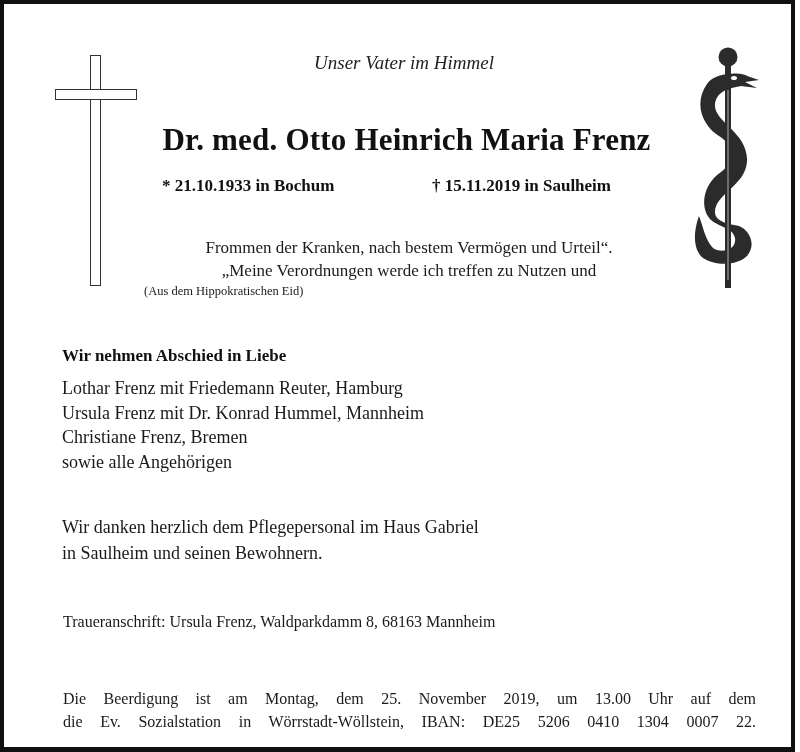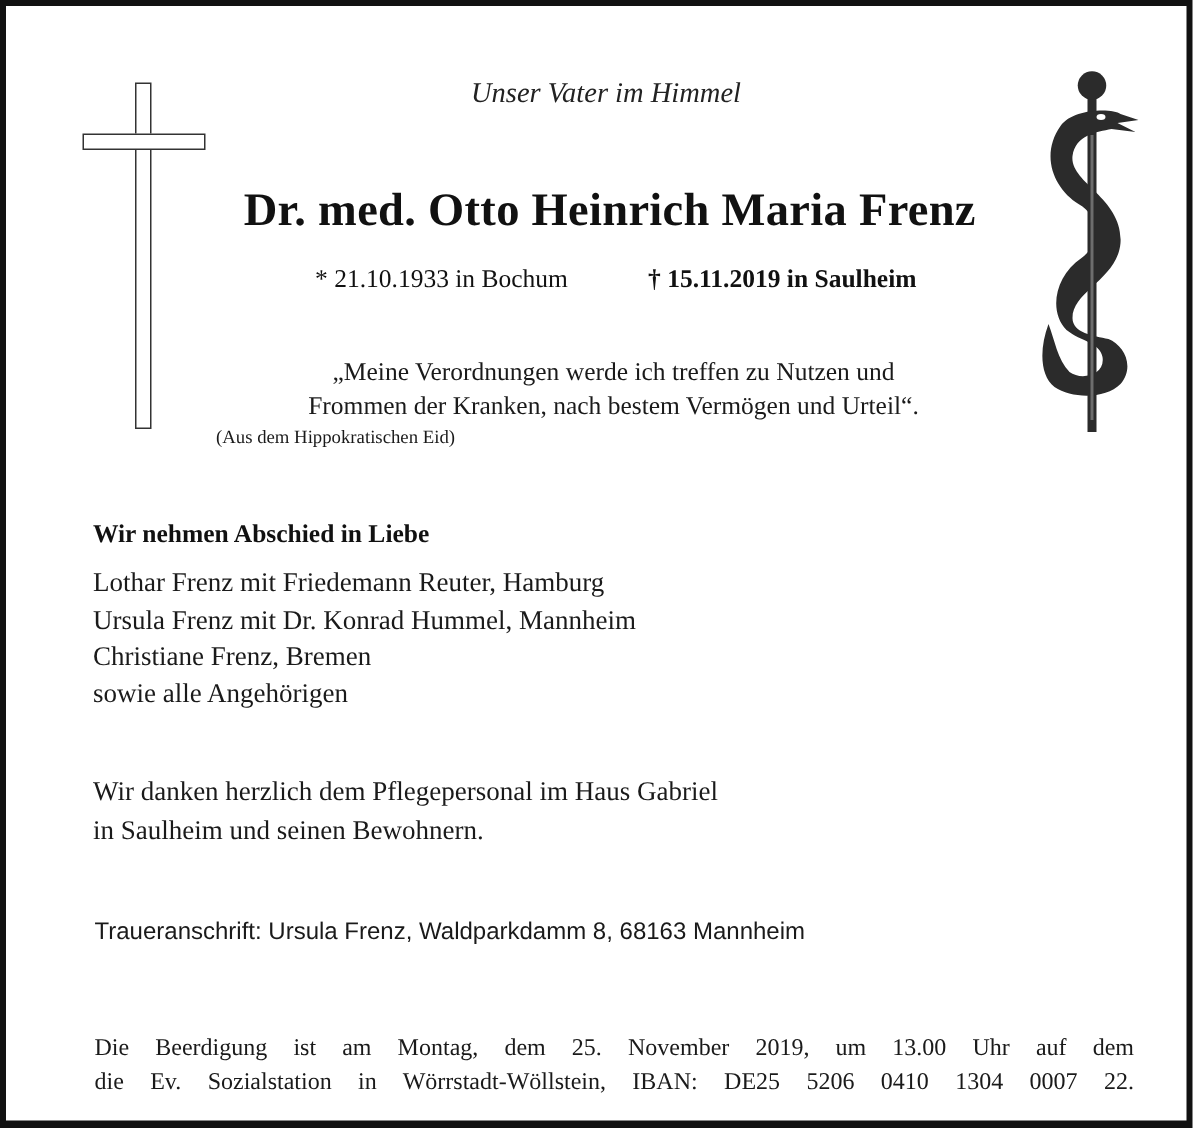--- a/index.html
+++ b/index.html
@@ -26,22 +26,22 @@
       position: absolute; left: 130px; width: 540px; top: 48px;
       text-align: center; font-style: italic; font-size: 19px;
       font-family: "Liberation Serif", serif; color: #222;
     }
     .name {
       position: absolute; left: 130px; width: 545px; top: 118px;
       text-align: center; font-weight: bold; font-size: 31px;
       font-family: "Liberation Serif", serif; color: #111; letter-spacing: 0.2px;
     }
     .birth {
-      position: absolute; left: 158px; top: 172px; font-weight: normal; font-size: 17px;
-      font-family: "Liberation Serif", serif; color: #111; margin-left: 48px;
+      position: absolute; left: 158px; top: 172px; font-weight: bold; font-size: 17px;
+      font-family: "Liberation Serif", serif; color: #111;
     }
     .death {
       position: absolute; left: 428px; top: 172px; font-weight: bold; font-size: 17px;
       font-family: "Liberation Serif", serif; color: #111;
     }
     .quote {
       position: absolute; left: 140px; width: 530px; top: 232px;
       text-align: center; font-size: 17px; line-height: 23px;
       font-family: "Liberation Serif", serif; color: #1a1a1a;
     }
@@ -57,21 +57,21 @@
     .family {
       position: absolute; left: 58px; top: 372px; font-size: 18px; line-height: 24.5px;
       font-family: Liberation Serif, serif; color: #1a1a1a;
     }
     .thanks {
       position: absolute; left: 58px; top: 510px; font-size: 18px; line-height: 26px;
       font-family: "Liberation Serif", serif; color: #1a1a1a;
     }
     .address {
       position: absolute; left: 59px; top: 609px; font-size: 16px;
-      font-family: Liberation Sans, sans-serif; color: #1a1a1a;
+      font-family: Liberation Serif, serif; color: #1a1a1a;
     }
     .funeral {
       position: absolute; left: 59px; top: 639px; width: 693px; font-size: 16px; line-height: 22.5px;
       font-family: "Liberation Serif", serif; color: #1a1a1a; text-align: justify;
       text-align-last: justify;
       margin-top: 45px;
     }
     .funeral .line { display: block; text-align: justify; text-align-last: justify; }
     .line { display: block; }
 
@@ -100,22 +100,22 @@
     <ellipse cx="47" cy="34" rx="3" ry="2" fill="#fff"></ellipse>
     <rect x="40" y="46" width="2" height="190" fill="#e8e8e8" opacity="0.35"></rect>
   </svg>
 
   <div class="heading-italic">Unser Vater im Himmel</div>
   <div class="name">Dr. med. Otto Heinrich Maria Frenz</div>
   <div class="birth">* 21.10.1933 in Bochum</div>
   <div class="death">† 15.11.2019 in Saulheim</div>
 
   <div class="quote">
+    <span class="line">Frommen der Kranken, nach bestem Vermögen und Urteil“.</span>
     <span class="line">„Meine Verordnungen werde ich treffen zu Nutzen und</span>
-    <span class="line">Frommen der Kranken, nach bestem Vermögen und Urteil“.</span>
   </div>
   <div class="quote-src">(Aus dem Hippokratischen Eid)</div>
 
   <div class="farewell-title">Wir nehmen Abschied in Liebe</div>
   <div class="family">
     <span class="line">Lothar Frenz mit Friedemann Reuter, Hamburg</span>
     <span class="line">Ursula Frenz mit Dr. Konrad Hummel, Mannheim</span>
     <span class="line">Christiane Frenz, Bremen</span>
     <span class="line">sowie alle Angehörigen</span>
   </div>

